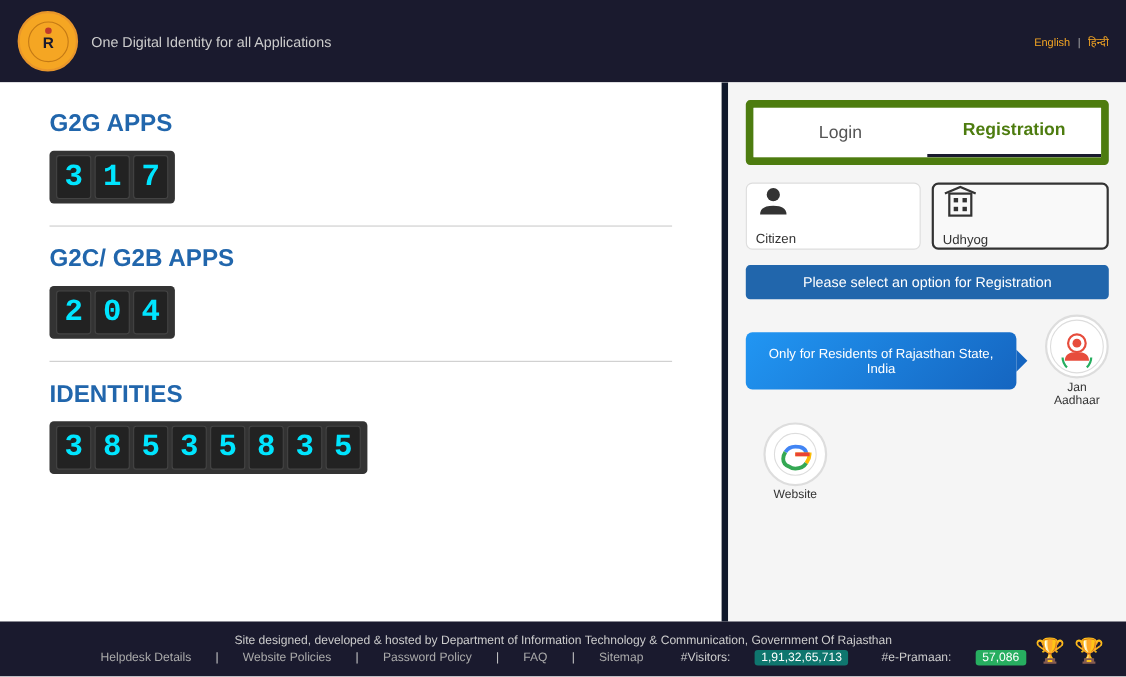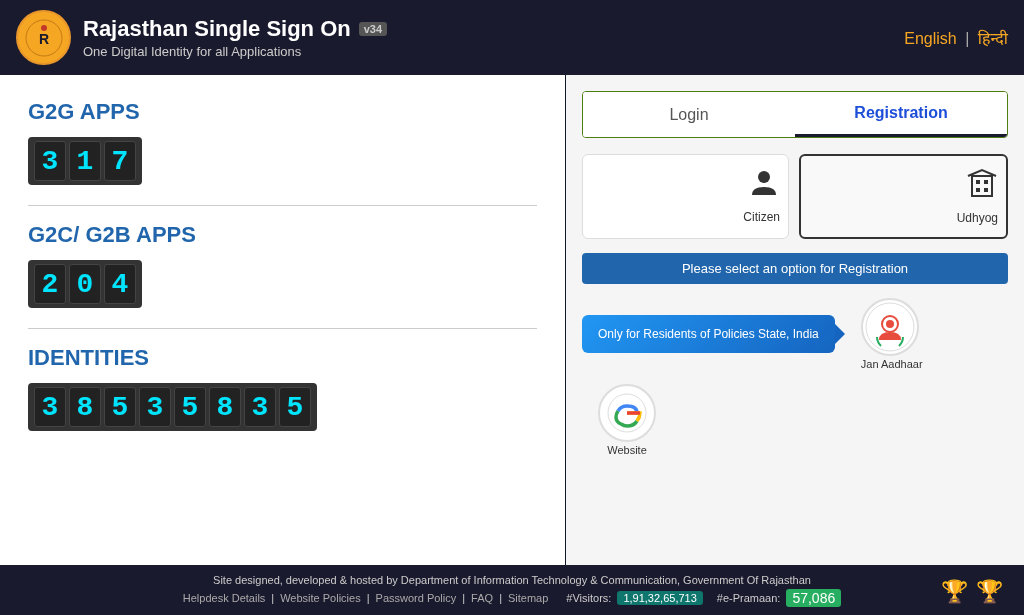--- a/index.html
+++ b/index.html
@@ -51,45 +51,45 @@
       padding: 1px 5px;
       border-radius: 3px;
     }
     .header-title p {
       font-size: 13px;
       color: #ccc;
       margin-top: 2px;
     }
     .header-lang {
       color: #f5a623;
-      font-size: 16px;
+      font-size: 10px;
     }
     .header-lang a {
       color: #f5a623;
       text-decoration: none;
       cursor: pointer;
     }
     .header-lang span {
       color: #aaa;
       margin: 0 4px;
     }
 
     
     .main-content {
       display: flex;
       height: calc(615px - 75px - 50px);
       background: #f5f5f5;
     }
 
     
     .left-panel {
-      width: 566px;
-      padding: 24px 28px;
-      background: white;
-      border-right: 1px solid #0f172a;
+      width: 662px;
+      padding: 24px 45px;
+      background: white;
+      border-right: 6px solid #0f172a;
     }
     .stat-section {
       margin-bottom: 20px;
     }
     .stat-section h2 {
       font-size: 22px;
       font-weight: bold;
       color: #2166ac;
       margin-bottom: 12px;
     }
@@ -127,52 +127,52 @@
       background: #f5f5f5;
     }
 
     
     .tabs {
       display: flex;
       margin-bottom: 16px;
       background: white;
       border-radius: 4px;
       overflow: hidden;
-      border: 1px solid #4d7c0f;
+      border: 7px solid #4d7c0f;
     }
     .tab {
       flex: 1;
       padding: 12px;
       text-align: center;
       font-size: 16px;
       cursor: pointer;
       border: none;
       background: white;
       color: #555;
     }
     .tab.active {
       background: white;
-      color: #1d4ed8;
+      color: #4d7c0f;
       font-weight: bold;
       border-bottom: 3px solid #1a1a2e;
     }
 
     
     .reg-options {
       display: flex;
       gap: 10px;
       margin-bottom: 14px;
     }
     .reg-option {
       flex: 1;
       background: white;
       border: 1px solid #ddd;
       border-radius: 6px;
-      padding: 12px 8px;
-      text-align: right;
+      padding: 0 8px;
+      text-align: left;
       cursor: pointer;
       font-size: 12px;
       color: #333;
     }
     .reg-option.selected {
       border: 2px solid #333;
       background: #f9f9f9;
     }
     .reg-option-icon {
       font-size: 28px;
@@ -263,35 +263,35 @@
       align-items: center;
       text-align: center;
     }
     .footer a {
       color: #aaa;
       text-decoration: none;
     }
     .footer-row {
       display: flex;
       align-items: center;
-      gap: 6px;
+      gap: 22px;
     }
     .footer-badge {
       background: #0f766e;
       color: white;
       padding: 1px 6px;
       border-radius: 3px;
       font-size: 11px;
     }
     .footer-badge2 {
       background: #27ae60;
       color: white;
       padding: 1px 6px;
       border-radius: 3px;
-      font-size: 14px;
+      font-size: 11px;
     }
     .trophy-area {
       position: absolute;
       right: 20px;
       bottom: 10px;
       display: flex;
       gap: 8px;
       font-size: 22px;
     }
   </style>
@@ -301,24 +301,20 @@
 <header class="header">
   <div class="header-left">
     <div class="logo-circle">
       <svg width="40" height="40" viewBox="0 0 40 40">
         <circle cx="20" cy="20" r="18" fill="#f5a623" stroke="#c47a15" stroke-width="1"></circle>
         <text x="20" y="26" text-anchor="middle" font-size="14" font-weight="bold" fill="#1a1a2e">R</text>
         <circle cx="20" cy="10" r="3" fill="#c0392b"></circle>
       </svg>
     </div>
     <div class="header-title">
-      <h1>
-        <span>Rajasthan Single Sign On</span>
-        <span class="version-badge">v34</span>
-      </h1>
       <p>One Digital Identity for all Applications</p>
     </div>
   </div>
   <div class="header-lang">
     <a>English</a>
     <span>|</span>
     <a>हिन्दी</a>
   </div>
 </header>
 
@@ -388,21 +384,21 @@
         </span>
         <span>Udhyog</span>
       </div>
     </div>
 
     <div class="status-bar">
       <span>Please select an option for Registration</span>
     </div>
 
     <div class="reg-choice">
-      <div class="reg-choice-btn">Only for Residents of Policies State, India</div>
+      <div class="reg-choice-btn">Only for Residents of Rajasthan State, India</div>
       <div style="margin-left:16px; text-align:center;">
         <div class="jan-aadhaar-logo">
           <svg width="50" height="50" viewBox="0 0 50 50">
             <circle cx="25" cy="25" r="24" fill="white" stroke="#ddd" stroke-width="1"></circle>
             <circle cx="25" cy="22" r="8" fill="none" stroke="#e74c3c" stroke-width="2"></circle>
             <circle cx="25" cy="22" r="4" fill="#e74c3c"></circle>
             <path d="M14 38 Q14 30 25 30 Q36 30 36 38" fill="#e74c3c"></path>
             <path d="M16 44 Q12 40 12 35" stroke="#27ae60" stroke-width="2" fill="none"></path>
             <path d="M34 44 Q38 40 38 35" stroke="#27ae60" stroke-width="2" fill="none"></path>
           </svg>

